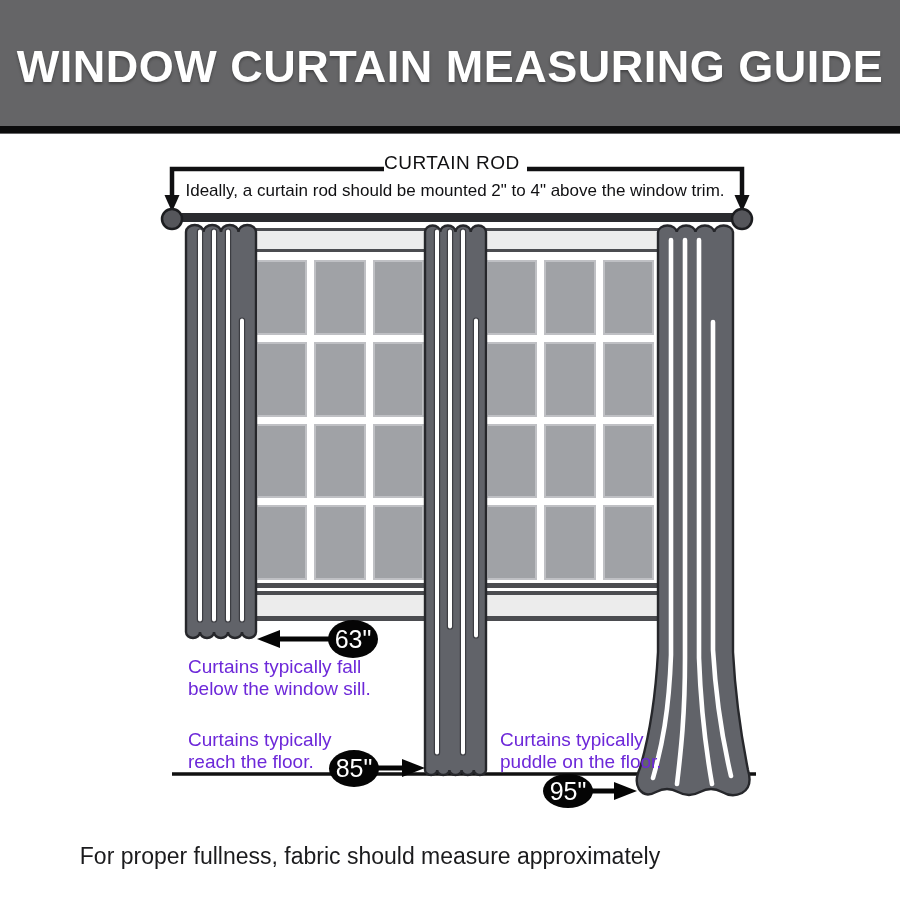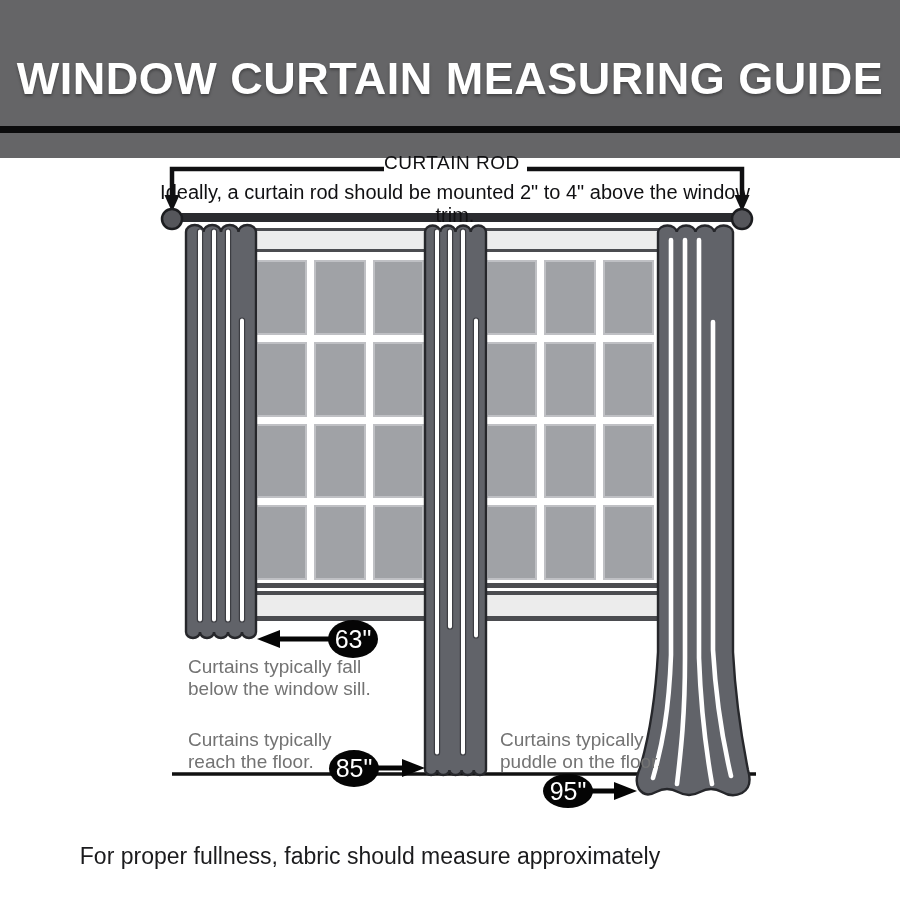--- a/index.html
+++ b/index.html
@@ -2,45 +2,45 @@
 <html><head>
 <meta charset="utf-8">
 <style>
   html,body{margin:0;padding:0;}
   body{
     width:900px;height:900px;position:relative;overflow:hidden;
     background:#ffffff;font-family:"Liberation Sans",sans-serif;
   }
   .abs{position:absolute;}
   
-  .banner{left:0;top:0;width:900px;height:158px;background:#656567;
+  .banner{left:0;top:0;width:900px;height:134px;background:#656567;
           display:flex;align-items:center;justify-content:center;}
   .banner-title{color:#ffffff;font-size:45px;font-weight:bold;letter-spacing:.5px;
                 text-shadow:0 2px 3px rgba(0,0,0,.35);white-space:nowrap;}
   .strip{left:0;top:126px;width:900px;height:7px;background:#0b0b0c;}
   
   .rod-label{left:384px;top:152px;width:143px;text-align:left;font-size:19px;
              letter-spacing:.5px;color:#101012;white-space:nowrap;}
-  .rod-sub{left:145px;top:181px;width:620px;text-align:center;font-size:20px;color:#101012;}
+  .rod-sub{left:145px;top:181px;width:620px;text-align:center;font-size:17px;color:#101012;}
   
   .window{top:228px;width:180px;display:flex;flex-direction:column;}
   .wA{left:250px;} .wB{left:480px;}
   .hline{background:#4b4c50;}
   .h3{height:3px;} .h4{height:4px;} .h5{height:5px;}
   .g3{height:3px;} .g8{height:8px;}
   .bar{background:#ececec;}
   .topbar{height:18px;}
   .sillbar{height:21px;}
   .panes{height:320px;display:grid;grid-template-columns:repeat(3,1fr);
          grid-template-rows:repeat(4,1fr);gap:7px;padding:0 6px;box-sizing:border-box;}
   .pane{background:#a0a2a6;box-shadow:inset 0 0 0 2px #bfc0c4;}
   
   .overlay{left:0;top:0;width:900px;height:900px;}
   
-  .note{font-size:19px;line-height:21.5px;color:#737373;white-space:pre-line;}
+  .note{font-size:19px;line-height:21.5px;color:#6d28d9;white-space:pre-line;}
   .n63{left:188px;top:656px;}
   .n85{left:188px;top:729px;}
   .n95{left:500px;top:729px;}
   
   .callout{background:#050505;border-radius:50%;color:#ffffff;
            display:flex;align-items:center;justify-content:center;font-size:25px;}
   .c63{left:328px;top:620px;width:50px;height:38px;}
   .c85{left:329px;top:750px;width:50px;height:37px;}
   .c95{left:543px;top:774px;width:50px;height:34px;}
   

